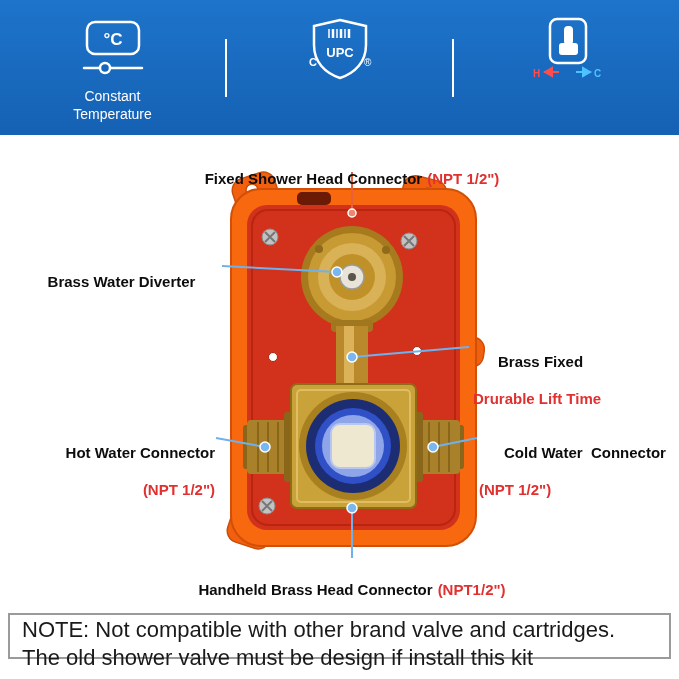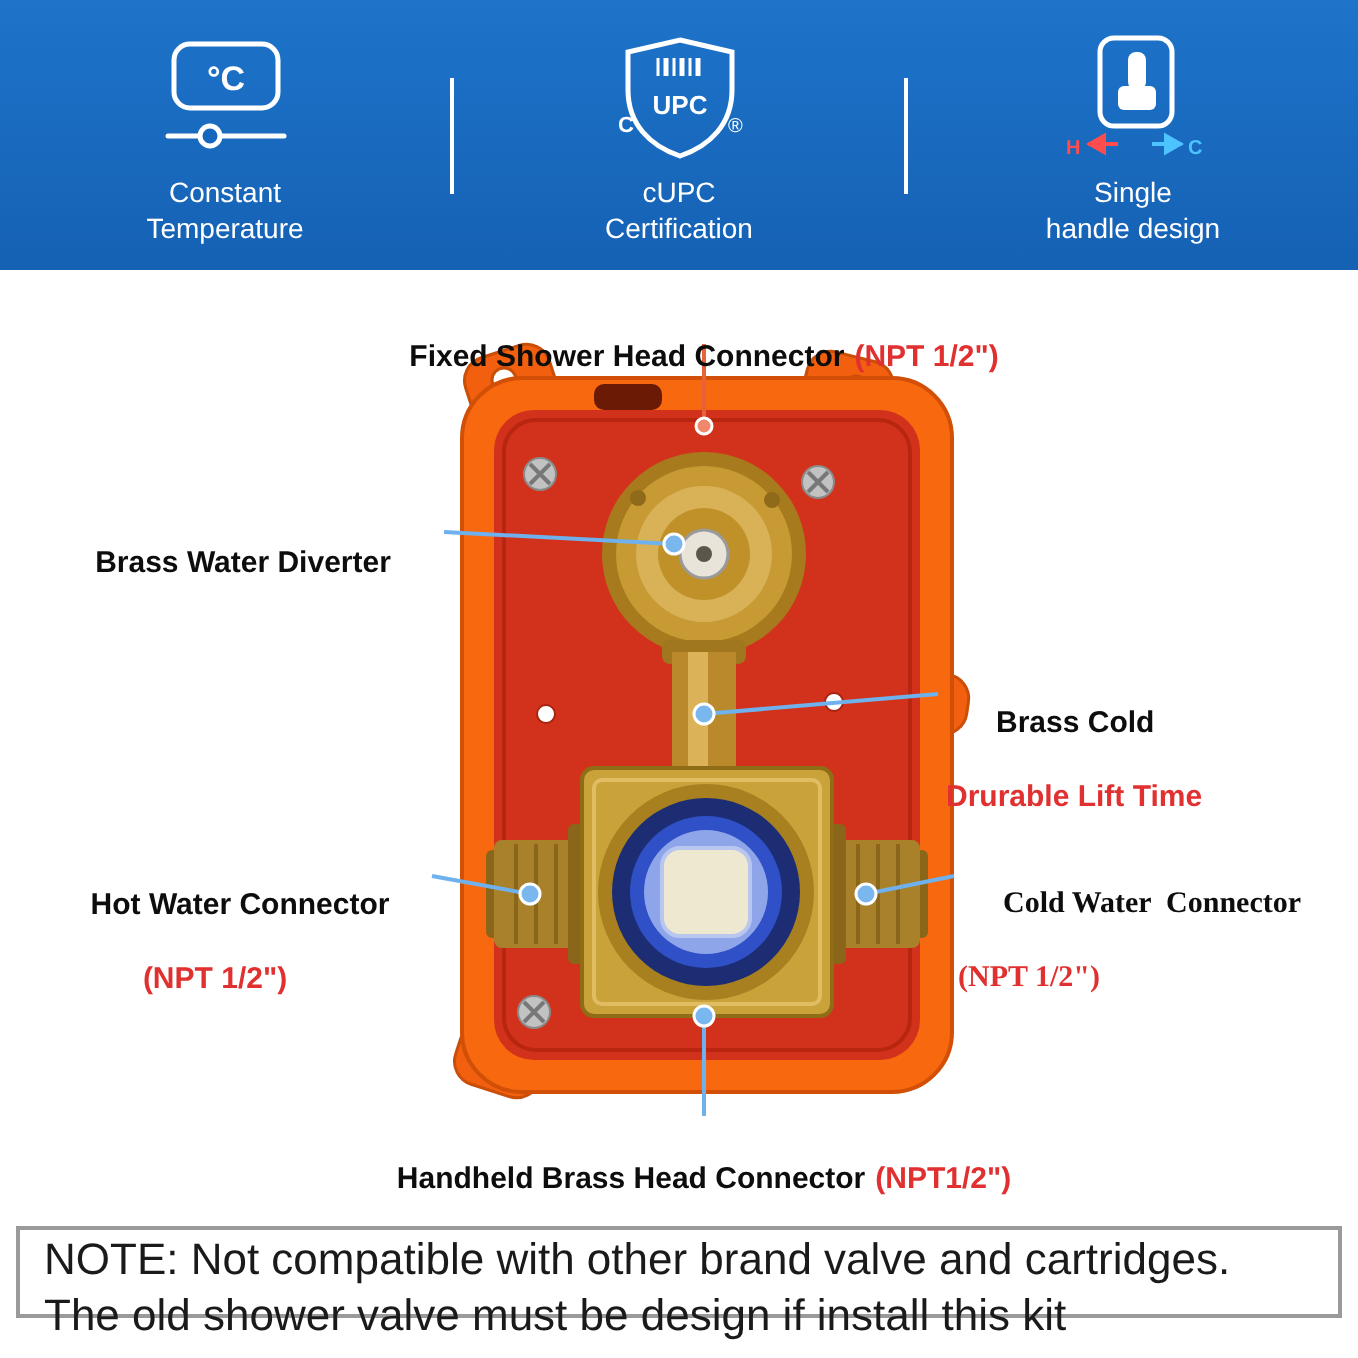--- a/index.html
+++ b/index.html
@@ -19,22 +19,22 @@
   .main { position:absolute; top:135px; left:0; width:542px; height:477px; }
   .product-svg { position:absolute; left:0; top:0; width:679px; height:477px; }
 
   .ann { position:absolute; font-size:15px; font-weight:700; color:#0d0d0d; white-space:pre; z-index:5; }
   .ann .spec { color:#e03030; }
   .inline-spec { margin-left:5px; }
   .block-spec { display:block; margin-top:3px; }
   .ann-fixed     { top:18px;  left:0;     width:679px; text-align:center; }
   .ann-diverter  { top:121px; left:0;     width:218px; text-align:center; }
   .ann-brassbody { top:201px; left:473px; }
-  .ann-hot       { top:292px; left:0;     width:215px; text-align:center; }
-  .ann-cold      { top:292px; left:479px;font-family:Liberation Serif, serif; }
+  .ann-hot       { top:292px; left:0;     width:215px; text-align:right; }
+  .ann-cold      { top:292px; left:479px; }
   .ann-handheld  { top:429px; left:0;     width:679px; text-align:center; }
 
   
   .note { position:absolute; left:8px; top:613px; width:663px; height:46px;
           border:2px solid #9a9a9a; background:#fff; padding:1px 12px; }
   .note .nline { font-size:22px; color:#1a1a1a; line-height:28px; font-weight:400; }
 </style>
 </head>
 <body>
 
@@ -68,24 +68,20 @@
             <line x1="27" y1="12" x2="27" y2="21" stroke-width="2.5"></line>
             <line x1="31" y1="12" x2="31" y2="21" stroke-width="1.5"></line>
             <line x1="35" y1="12" x2="35" y2="21" stroke-width="2.5"></line>
             <line x1="39" y1="12" x2="39" y2="21" stroke-width="1.5"></line>
             <line x1="43" y1="12" x2="43" y2="21" stroke-width="2.5"></line>
           </g>
           <text x="34" y="40" fill="#fff" font-size="13" font-weight="bold" text-anchor="middle">UPC</text>
           <text x="3" y="49" fill="#fff" font-size="11" font-weight="bold">C</text>
           <text x="58" y="49" fill="#fff" font-size="10">®</text>
         </svg>
-      </div>
-      <div class="txt">
-        <span>cUPC</span><br>
-        <span>Certification</span>
       </div>
     </div>
 
     <div class="vdiv"></div>
 
     <div class="feature">
       <div class="icon">
         <svg width="70" height="64" viewBox="0 0 70 64">
           <rect x="18" y="2" width="36" height="44" rx="7" fill="none" stroke="#fff" stroke-width="2.5"></rect>
           <rect x="32" y="9" width="9" height="19" rx="4" fill="#fff"></rect>
@@ -95,24 +91,20 @@
             <path d="M13 55 l7 -4 v8 Z"></path>
           </g>
           <text x="1" y="60" fill="#ff4d4d" font-size="10" font-weight="bold">H</text>
           <g stroke="#4dc3ff" stroke-width="2" fill="#4dc3ff">
             <line x1="44" y1="55" x2="59" y2="55"></line>
             <path d="M58 55 l-7 -4 v8 Z"></path>
           </g>
           <text x="62" y="60" fill="#4dc3ff" font-size="10" font-weight="bold">C</text>
         </svg>
       </div>
-      <div class="txt">
-        <span>Single</span><br>
-        <span>handle design</span>
-      </div>
     </div>
 
   </div>
 
   <div class="main">
 
     <svg class="product-svg" viewBox="0 135 679 477">
 
       <g fill="#f2600f" stroke="#c94e08" stroke-width="1.5">
         <rect x="233" y="175" width="44" height="32" rx="12" transform="rotate(-18 255 191)"></rect>
@@ -211,21 +203,21 @@
 
     <div class="ann ann-fixed">
       <span>Fixed Shower Head Connector</span><span class="spec inline-spec">(NPT 1/2")</span>
     </div>
 
     <div class="ann ann-diverter">
       <span>Brass Water Diverter</span>
     </div>
 
     <div class="ann ann-brassbody">
-      <span>Brass Cold</span>
+      <span>Brass Fixed</span>
       <span class="spec block-spec">Drurable Lift Time</span>
     </div>
 
     <div class="ann ann-hot">
       <span>Hot Water Connector</span>
       <span class="spec block-spec">(NPT 1/2")</span>
     </div>
 
     <div class="ann ann-cold">
       <span>Cold Water  Connector</span>

